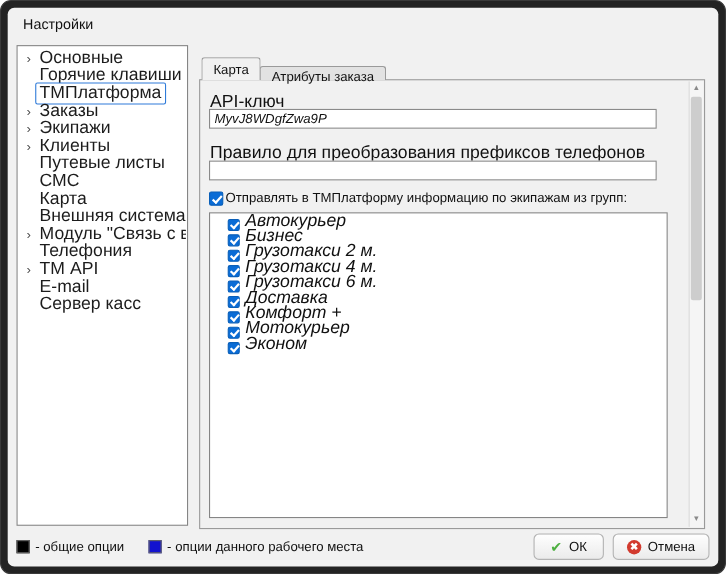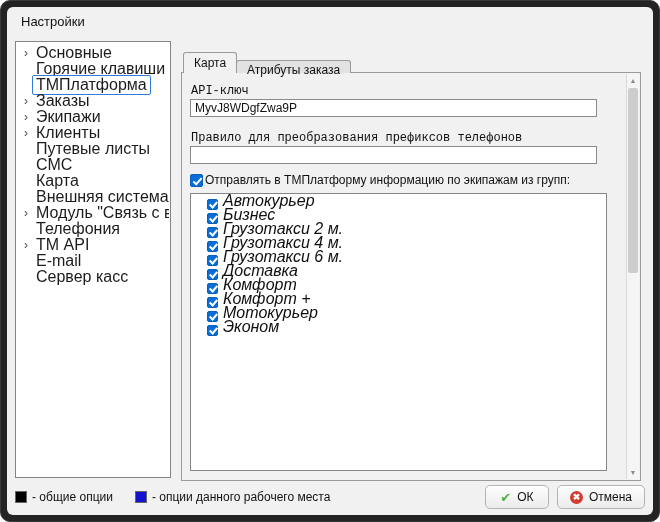--- a/index.html
+++ b/index.html
@@ -18,22 +18,22 @@
   .tree-label { padding:0 3px; border:1px solid transparent; border-radius:2px; overflow:hidden; text-overflow:clip; }
   .tree-label.selected { border-color:var(--sel,#2f7bd9); background:#fff; }
 
   
   .tabs { position:absolute; left:176px; top:45px; height:21px; display:flex; z-index:2; }
   .tab { font-size:12px; color:#111; padding:3px 10px 2px 10px; border:1px solid #9a9a9a; border-bottom:none; border-radius:3px 3px 0 0; cursor:default; }
   .tab.active { background:#f1f1f1; position:relative; z-index:3; }
   .tab.inactive { background:#e2e2e2; margin-top:8px; padding-top:2px; margin-left:-1px; }
   .panel { position:absolute; left:174px; top:65px; width:460px; height:409px; border:1px solid #9a9a9a; background:#f1f1f1; }
 
-  .form-label { position:absolute; font-size:12px; color:#111;font-family:Liberation Mono, monospace; }
-  .text-input { position:absolute; width:407px; height:18px; border:1px solid #8a8a8a; background:#fff; font-size:12px; padding:0 4px; font-family:"Liberation Sans", sans-serif; color:#111; }
+  .form-label { position:absolute; font-size:16px; color:#111; }
+  .text-input { position:absolute; width:407px; height:18px; border:1px solid #8a8a8a; background:#fff; font-size:12px; padding:0 4px; font-family:"Liberation Sans", sans-serif; color:#111;font-style:italic; }
 
   .cb { display:inline-block; width:13px; height:13px; background:var(--accent,#0a6cd6); border:1px solid #0a5fb8; border-radius:2px; position:relative; flex:0 0 auto; }
   .cb::after { content:""; position:absolute; left:4px; top:1px; width:3px; height:7px; border:solid #fff; border-width:0 2px 2px 0; transform:rotate(42deg); }
   .cb.small { width:11px; height:11px; }
   .cb.small::after { left:3px; top:0; width:3px; height:6px; }
 
   .check-row { position:absolute; left:8px; top:100px; display:flex; align-items:flex-end; gap:2px; font-size:12px; color:#111; }
 
   .listbox { position:absolute; left:8px; top:120px; width:417px; height:278px; background:#fff; border:1px solid #858585; padding-top:3px; overflow:hidden; }
   .lb-row { height:13px; display:flex; align-items:flex-end; gap:5px; padding-left:16px; font-size:16px; color:#101010; margin-bottom:1px; cursor:default;font-style:italic; }
@@ -167,24 +167,20 @@
           <div class="lb-row">
             <span class="cb small"></span>
             <span>Грузотакси 6 м.</span>
           </div>
           <div class="lb-row">
             <span class="cb small"></span>
             <span>Доставка</span>
           </div>
           <div class="lb-row">
             <span class="cb small"></span>
-            <span>Комфорт</span>
-          </div>
-          <div class="lb-row">
-            <span class="cb small"></span>
             <span>Комфорт +</span>
           </div>
           <div class="lb-row">
             <span class="cb small"></span>
             <span>Мотокурьер</span>
           </div>
           <div class="lb-row">
             <span class="cb small"></span>
             <span>Эконом</span>
           </div>

